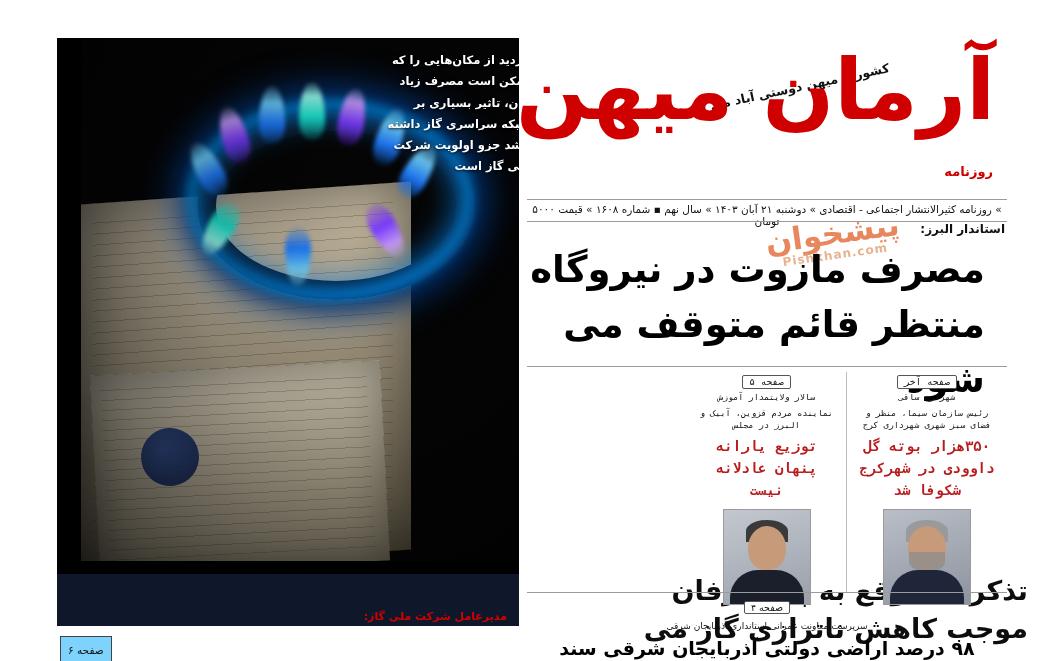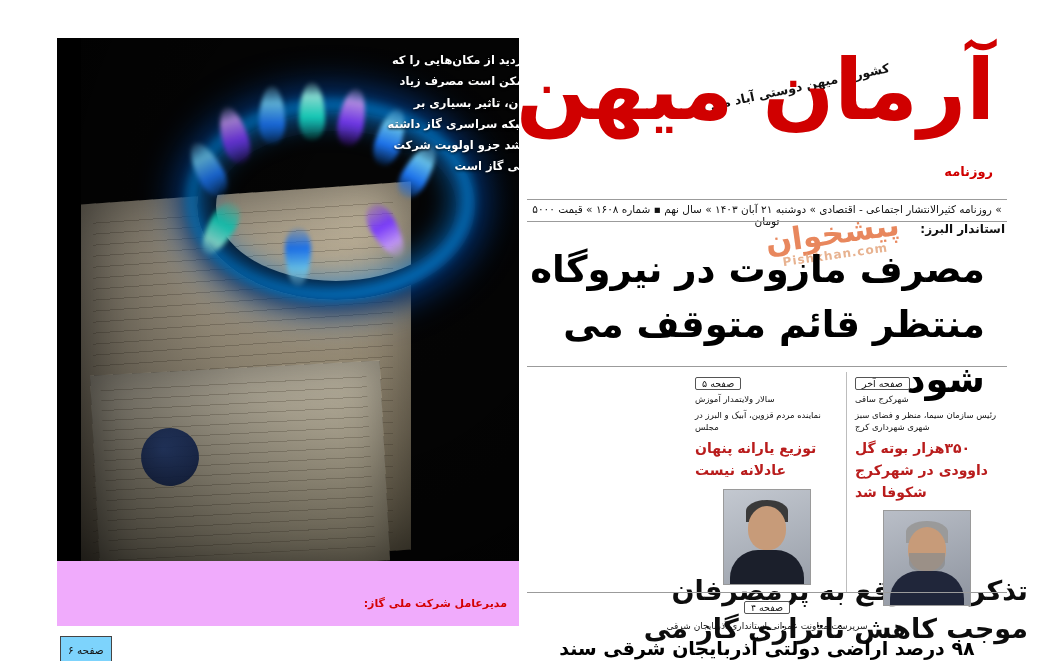--- a/index.html
+++ b/index.html
@@ -126,23 +126,23 @@
     text-align: right;
     color: #ffffff;
     font-size: 11.5px;
     line-height: 1.85;
     font-weight: bold;
     text-shadow: 0 1px 3px rgba(0,0,0,.9);
   }
 
   .photo-lower {
     position: absolute;
-    left: 0; top: 523px;
+    left: 0; top: 536px;
     width: 462px; height: 65px;
-    background: #f0abfc;
+    background: #0f172a;
   }
   .kicker-red {
     position: absolute;
     right: 12px; top: 36px;
     color: #d40000;
     font-size: 11px;
     font-weight: bold;
   }
   .left-headline {
     position: absolute;
@@ -297,22 +297,23 @@
     height: 220px;
     display: flex;
     flex-direction: row;
     gap: 0;
   }
   .teaser {
     width: 160px;
     box-sizing: border-box;
     padding: 0 8px;
     position: relative;
-    text-align: left;
+    text-align: center;
     direction: rtl;
+    font-family: Liberation Mono, monospace;
   }
   .teaser + .teaser { border-right: 1px solid #bdbdbd; }
   .t-page {
     display: inline-block;
     font-size: 9.5px;
     color: #111;
     border: 1px solid #555;
     border-radius: 2px;
     padding: 0 6px;
     margin: 0 0 4px 0;

